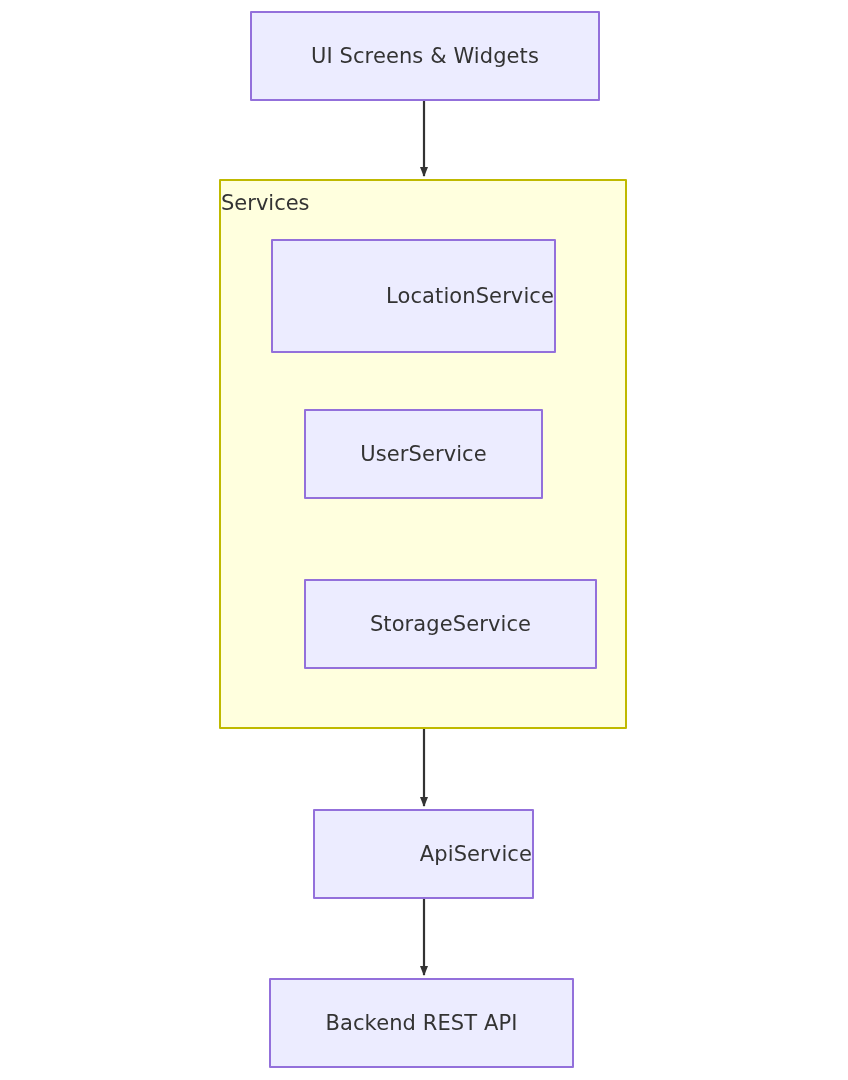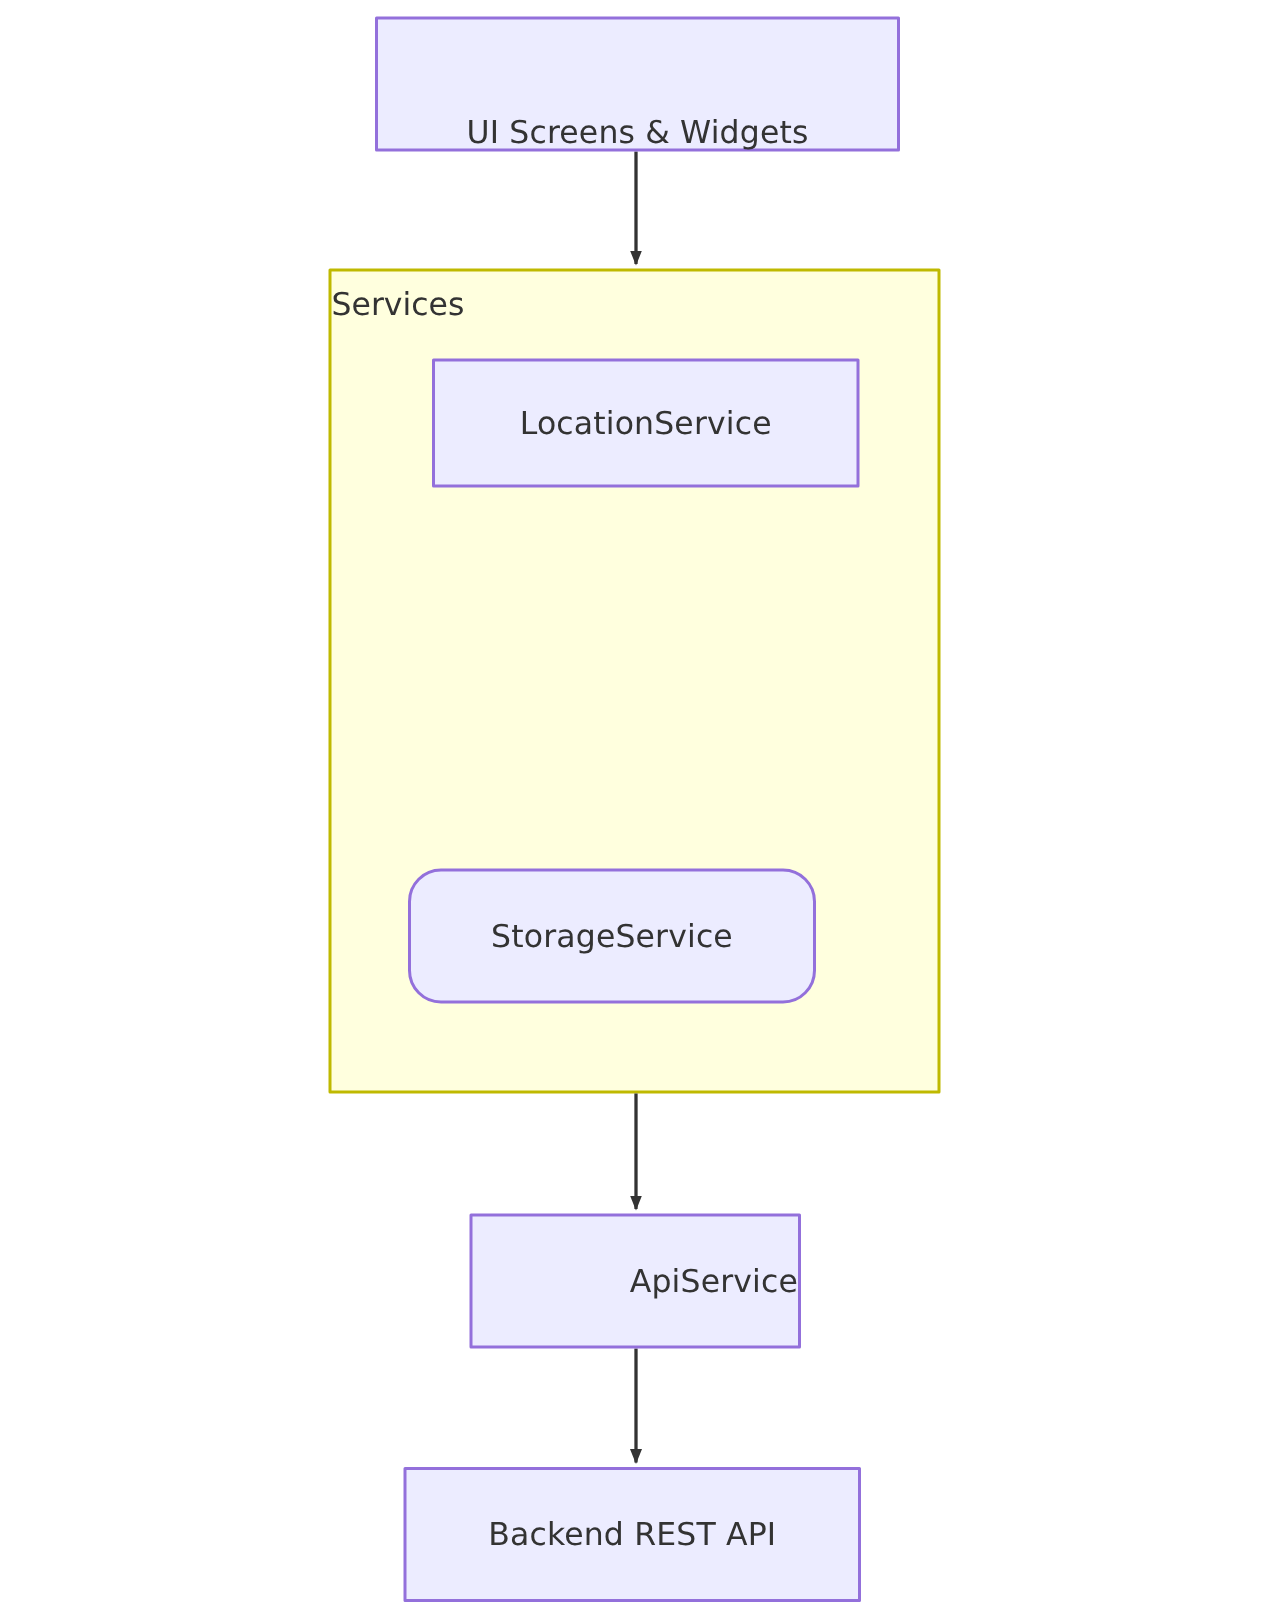--- a/index.html
+++ b/index.html
@@ -80,30 +80,33 @@
     <defs>
       <marker id="arrowhead" markerWidth="10" markerHeight="8" refX="9" refY="4" orient="auto" markerUnits="userSpaceOnUse">
         <path d="M0,0 L10,4 L0,8 z" fill="#333333"></path>
       </marker>
     </defs>
     <line x1="424" y1="101" x2="424" y2="176" stroke="#333333" stroke-width="2.2" marker-end="url(#arrowhead)"></line>
     <line x1="424" y1="729" x2="424" y2="806" stroke="#333333" stroke-width="2.2" marker-end="url(#arrowhead)"></line>
     <line x1="424" y1="899" x2="424" y2="975" stroke="#333333" stroke-width="2.2" marker-end="url(#arrowhead)"></line>
   </svg>
 
-  <div class="node" style="left:250px; top:11px; width:350px; height:90px;align-items:flex-end;">
+  <div class="node" style="left:250px; top:11px; width:350px; height:90px;">
     <span>UI Screens &amp; Widgets</span>
   </div>
 
-  <div class="node" style="left:288px; top:239px; width:285px; height:86px;">
+  <div class="node" style="left:271px; top:239px; width:285px; height:114px;justify-content:flex-end;">
     <span>LocationService</span>
   </div>
 
+  <div class="node" style="left:304px; top:409px; width:239px; height:90px;">
+    <span>UserService</span>
+  </div>
 
-  <div class="node" style="left:272px; top:579px; width:272px; height:90px;border-radius:22px;">
+  <div class="node" style="left:304px; top:579px; width:293px; height:90px;">
     <span>StorageService</span>
   </div>
 
   <div class="node" style="left:313px; top:809px; width:221px; height:90px;justify-content:flex-end;">
     <span>ApiService</span>
   </div>
 
   <div class="node" style="left:269px; top:978px; width:305px; height:90px;">
     <span>Backend REST API</span>
   </div>

